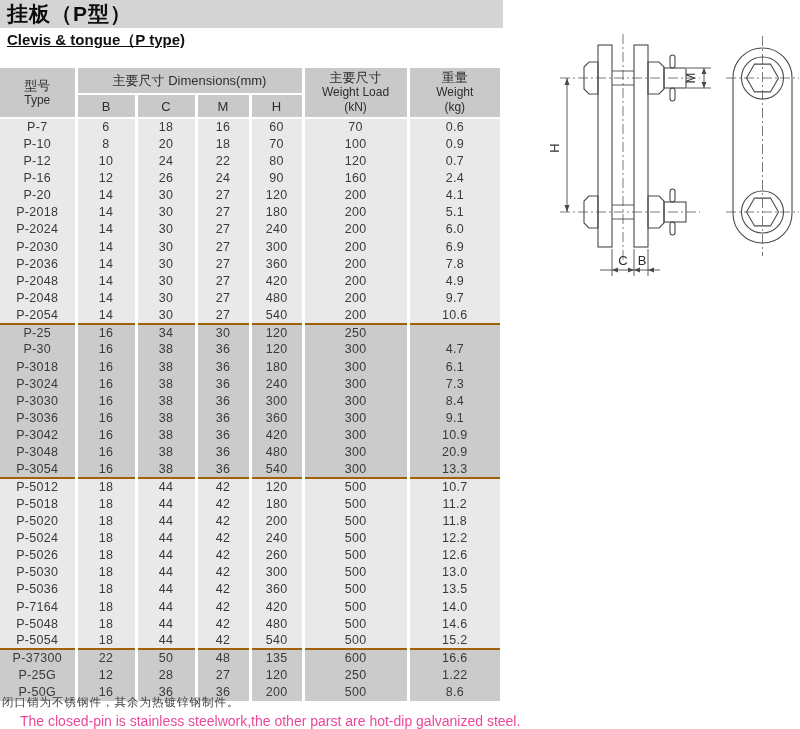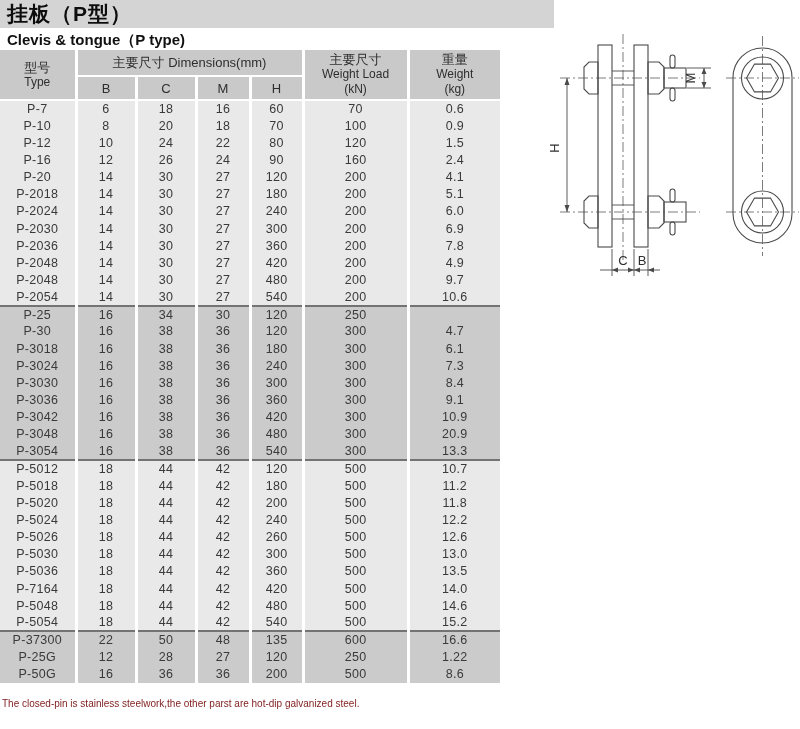--- a/index.html
+++ b/index.html
@@ -2,55 +2,55 @@
 <html style="--title-bar: #d4d4d4; --header-bg: #c9c9c9; --row-light: #e9e9e9; --row-dark: #cbcbcb; --line: #4a4a4a;"><head>
 <meta charset="utf-8">
 <style>
   * { margin:0; padding:0; box-sizing:border-box; }
   html,body { background:#fff; }
   .page {
     position:relative; width:800px; height:729px; background:#fff;
     font-family:"Liberation Sans", sans-serif; overflow:hidden;
   }
   .title-bar {
-    position:absolute; left:0; top:0; width:554px; height:28px;
+    position:absolute; left:0; top:0; width:503px; height:28px;
     background:var(--title-bar,#d4d4d4); display:flex; align-items:center;
   }
   .title-bar h1 {
     font-size:21px; font-weight:800; color:#0d0d0d; margin-left:7px; letter-spacing:1px;
   }
   .subtitle {
-    position:absolute; left:7px; top:31px; font-size:15px; font-weight:700; color:#111;
+    position:absolute; left:7px; top:31px; font-size:15px; font-weight:700; color:#111;text-decoration:underline;
   }
   table.spec {
-    position:absolute; left:0; top:50px; width:500px;
+    position:absolute; left:0; top:68px; width:500px;
     border-collapse:collapse; table-layout:fixed;padding-left:36px;
   }
   .spec th, .spec td {
     text-align:center; vertical-align:middle; padding:0;
     border-left:3px solid #fff;
   }
   .spec .no-sep, .spec td:first-child { border-left:none; }
   .spec thead th {
     background:var(--header-bg,#c9c9c9); font-weight:400; color:#2e2e2e;
     border-bottom:2px solid #fff; font-size:13px; line-height:15px;
   }
   .spec thead tr:first-child th { height:26px; }
   .spec thead tr:last-child th { height:24px; }
   .hdr-en { font-size:12px; color:#2e2e2e; }
   .hdr-line { display:block; }
   .spec tbody td {
     height:17.15px; font-size:12.5px; color:#3a3a3a; letter-spacing:0.3px;
   }
   .spec tbody tr.band-light td { background:var(--row-light,#e9e9e9); }
   .spec tbody tr.band-dark  td { background:var(--row-dark,#cbcbcb); }
-  .spec tbody tr.group-start td { border-top:2px solid #737373; }
+  .spec tbody tr.group-start td { border-top:2px solid #a16207; }
   .notes { position:absolute; left:2px; top:695px; width:520px; }
   .note-cn { font-size:11.5px; color:#3d3d3d; letter-spacing:1px; }
-  .note-en { font-size:10px; color:#7f1d1d; margin-top:3px; }
+  .note-en { font-size:14px; color:#ec4899; margin-top:3px;margin-left:18px; }
   svg.drawing { position:absolute; left:540px; top:20px; }
   svg.drawing .ln   { stroke:var(--line,#4a4a4a); stroke-width:1.1; fill:none; }
   svg.drawing .thin { stroke:var(--line,#4a4a4a); stroke-width:0.9; fill:none; }
   svg.drawing .cl   { stroke:#5a5a5a; stroke-width:0.8; fill:none; stroke-dasharray:10 3 2 3; }
   svg.drawing .ar   { fill:var(--line,#4a4a4a); stroke:none; }
   svg.drawing text  { font-family:"Liberation Sans",sans-serif; font-size:13px; fill:#2e2e2e; }
 </style>
 </head>
 <body>
 
@@ -115,21 +115,21 @@
           <td>100</td>
           <td>0.9</td>
         </tr>
         <tr class="band-light">
           <td>P-12</td>
           <td>10</td>
           <td>24</td>
           <td>22</td>
           <td>80</td>
           <td>120</td>
-          <td>1.5</td>
+          <td>0.7</td>
         </tr>
         <tr class="band-light">
           <td>P-16</td>
           <td>12</td>
           <td>26</td>
           <td>24</td>
           <td>90</td>
           <td>160</td>
           <td>2.4</td>
         </tr>
@@ -400,20 +400,21 @@
           <td>36</td>
           <td>36</td>
           <td>200</td>
           <td>500</td>
           <td>8.6</td>
         </tr>
       </tbody>
   </table>
 
   <div class="notes">
+    <div class="note-cn">闭口销为不锈钢件，其余为热镀锌钢制件。</div>
     <div class="note-en">The closed-pin is stainless steelwork,the other parst are hot-dip galvanized steel.</div>
   </div>
 
   <svg class="drawing" width="260" height="285" viewBox="0 0 260 285">
 
     <g>
 
       <rect class="ln" x="58" y="25" width="14" height="202"></rect>
       <rect class="ln" x="94" y="25" width="14" height="202"></rect>
 

